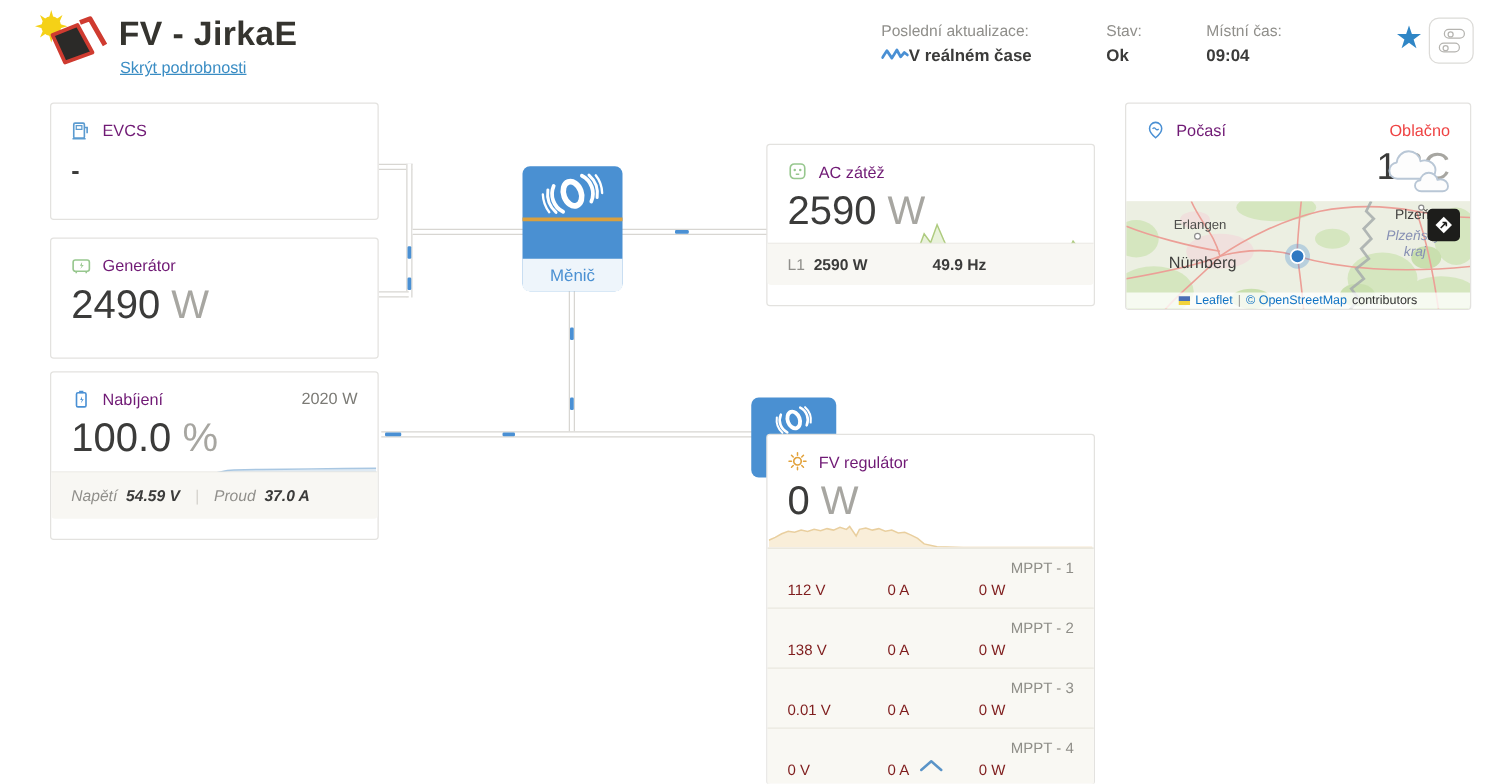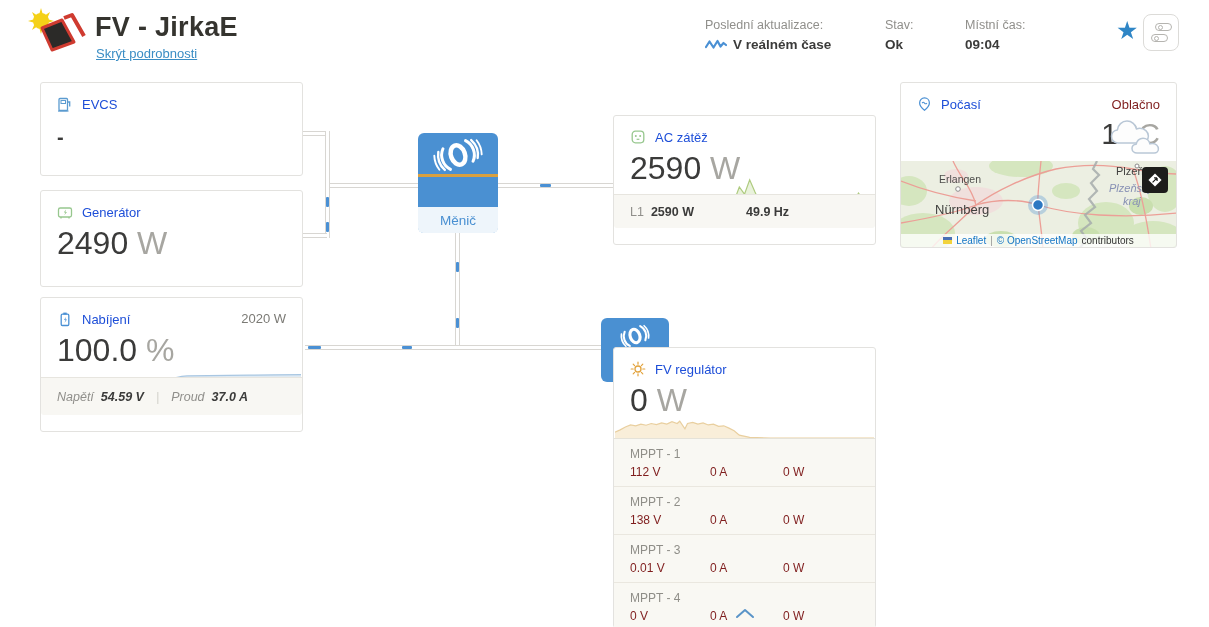--- a/index.html
+++ b/index.html
@@ -5,64 +5,64 @@
   html,body{margin:0;padding:0;background:#fff;}
   .canvas{position:relative;width:1209px;height:627px;overflow:hidden;background:#fff;
           font-family:"Liberation Sans",sans-serif;color:#3b3b3a;}
 
   
   .logo{position:absolute;left:28px;top:6px;width:58px;height:50px;}
   .title{position:absolute;left:95px;top:12px;font-size:27px;font-weight:bold;color:#35342f;letter-spacing:.3px;}
   .details-link{position:absolute;left:96px;top:46px;font-size:13px;color:#3a8dc4;text-decoration:underline;cursor:pointer;}
   .meta{position:absolute;top:18px;}
   .meta .lbl{font-size:12.5px;color:#908f8b;}
-  .meta .val{font-size:13.5px;font-weight:bold;color:#3b3b3a;margin-top:5px;display:flex;align-items:center;gap:6px;}
+  .meta .val{font-size:13.5px;font-weight:bold;color:#3b3b3a;margin-top:5px;display:flex;align-items:flex-start;}
   .star{position:absolute;left:1116px;top:18px;font-size:25px;color:#2f86c6;cursor:pointer;line-height:1;}
   .switch-btn{position:absolute;left:1143px;top:14px;width:36px;height:37px;border:1px solid #dcdbd8;border-radius:8px;
               box-sizing:border-box;cursor:pointer;background:#fff;}
   .pill{position:absolute;width:17px;height:8px;border:1.5px solid #b5b4b0;border-radius:5px;box-sizing:border-box;}
   .pill.p1{left:11px;top:8px;}
   .pill.p2{left:7px;top:19px;}
   .pill:after{content:"";position:absolute;left:1.5px;top:1px;width:3px;height:3px;border:1px solid #b5b4b0;border-radius:50%;}
 
   
   .wire{position:absolute;box-sizing:border-box;background:#fff;z-index:1;}
   .wh{border-top:1px solid #d8d6d2;border-bottom:1px solid #d8d6d2;height:5px;}
   .wv{border-left:1px solid #d8d6d2;border-right:1px solid #d8d6d2;width:5px;}
   .dash{position:absolute;background:#4a90d4;z-index:2;border-radius:1px;}
 
   
   .card{position:absolute;background:#fff;border:1px solid #e3e2df;border-radius:3px;box-sizing:border-box;z-index:3;}
-  .card-head{display:flex;align-items:center;gap:9px;padding:13px 16px 0 16px;font-size:13px;color:#1d4ed8;}
+  .card-head{display:flex;align-items:center;gap:9px;padding:13px 16px 0 16px;font-size:13px;color:#701a75;}
   .big{font-size:32px;color:#3b3b3a;padding:5px 16px 0 16px;white-space:nowrap;}
   .big .unit{color:#a7a6a1;}
   .side-val{position:absolute;right:16px;top:13px;font-size:13px;color:#7b7a75;}
   .spark{position:absolute;left:1px;right:1px;display:block;width:calc(100% - 2px);}
   .card-foot{position:absolute;left:0;right:0;bottom:16px;background:#f8f7f3;border-top:1px solid #e7e5df;
              display:flex;align-items:center;padding:0 16px;font-size:12.5px;border-radius:0 0 3px 3px;}
   .flbl{color:#908f8b;margin-right:7px;}
   .fval{color:#3b3b3a;font-weight:bold;}
 
   
   .vbox{position:absolute;background:#4a90d2;border-radius:6px;z-index:2;}
   .vbox .bar{position:absolute;left:0;right:0;height:3px;background:#d9a03f;}
   .vbox .vlabel{position:absolute;left:0;right:0;bottom:0;height:26px;background:#eef5fb;color:#4a90d2;
                 font-size:13.5px;display:flex;align-items:center;justify-content:center;border-radius:0 0 5px 5px;}
 
   
   .mppt-section{position:absolute;left:0;right:0;top:90px;bottom:0;background:#f9f8f3;border-top:1px solid #e5e2d8;}
   .mppt-row{padding:8px 16px 7px 16px;border-bottom:1px solid #eae7df;}
-  .mppt-name{font-size:12px;color:#8f8e88;margin-bottom:4px;}
+  .mppt-name{font-size:12px;color:#8f8e88;margin-bottom:4px;text-align:right;}
   .mppt-vals{display:flex;font-size:12px;color:#7f1d1d;}
   .mppt-vals span:nth-child(1){width:80px;}
   .mppt-vals span:nth-child(2){width:73px;}
   .chev{position:absolute;left:50%;transform:translateX(-50%);bottom:2px;cursor:pointer;padding:2px 6px;}
 
   
-  .cond{position:absolute;right:16px;top:14px;font-size:13px;color:#7f1d1d;}
+  .cond{position:absolute;right:16px;top:14px;font-size:13px;color:#ef4444;}
   .cloud{position:absolute;right:14px;top:36px;}
   .map{position:absolute;left:0;right:0;top:78px;bottom:0;border-radius:0 0 3px 3px;overflow:hidden;background:#ecefe2;}
   .map-btn{position:absolute;right:8px;top:6px;width:26px;height:26px;background:#1d1d1b;border-radius:4px;cursor:pointer;
            display:flex;align-items:center;justify-content:center;}
   .attrib{position:absolute;left:0;right:0;bottom:0;height:13px;background:rgba(255,255,255,.78);
           display:flex;align-items:center;justify-content:center;gap:4px;font-size:10px;color:#333;}
   .attrib .lnk{color:#1274c4;}
   .ua-flag{display:inline-block;width:9px;height:7px;background:linear-gradient(#4a6fb5 50%,#f2d33c 50%);}
 
   .evcs-dash{font-size:20px;font-weight:bold;padding:14px 16px 0 16px;color:#3b3b3a;}

